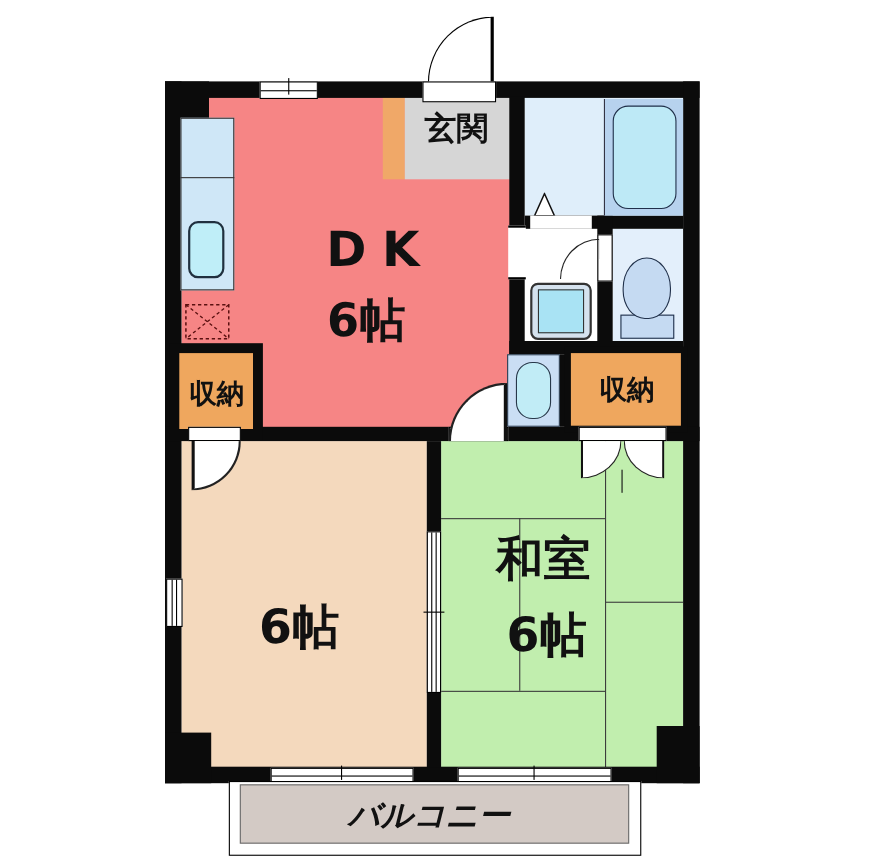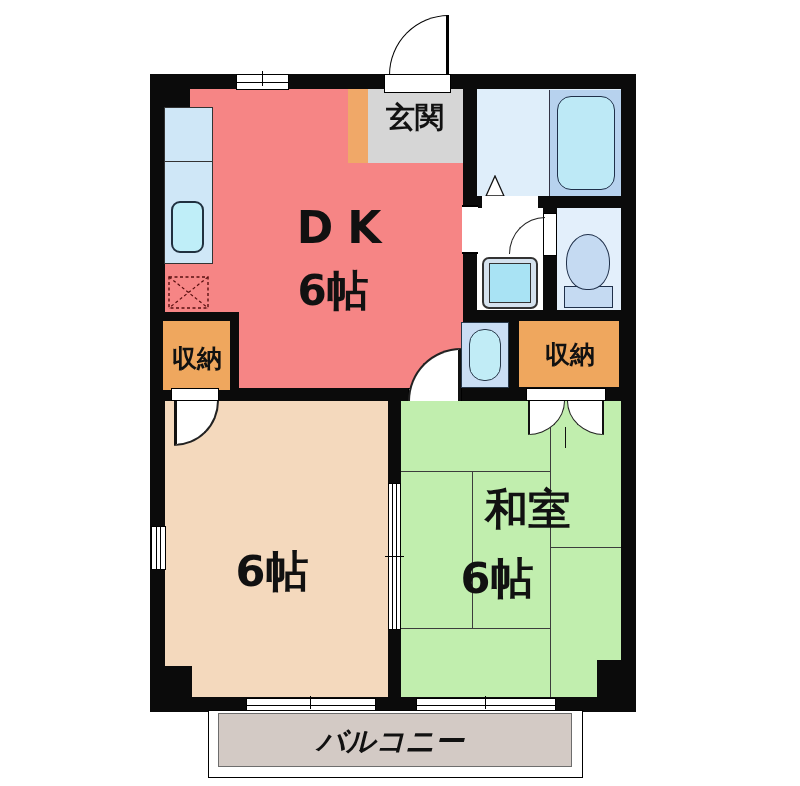--- a/index.html
+++ b/index.html
@@ -135,16 +135,16 @@
   <div class="abs" style="left:218px;top:713px;width:354px;height:54px;background:#d3cac5;border:1px solid #6d6d6d;"></div>
   <div class="label" style="left:346px;top:228px;font-size:44px;letter-spacing:14px;">DK</div>
 
   <div class="label" style="left:390px;top:741px;font-size:29px;font-style:italic;">バルコニー</div>
   <div class="label" style="left:333px;top:291px;font-size:42px;">6帖</div>
 
   <div class="label" style="left:415px;top:117px;font-size:29px;">玄関</div>
 
   <div class="label" style="left:272px;top:571px;font-size:43px;">6帖</div>
 
-  <div class="label" style="left:528px;top:509px;font-size:43px;">和室</div>
+  <div class="label" style="left:494px;top:509px;font-size:43px;">和室</div>
   <div class="label" style="left:497px;top:578px;font-size:43px;">6帖</div>
 
 </div>
 
 </body></html>

